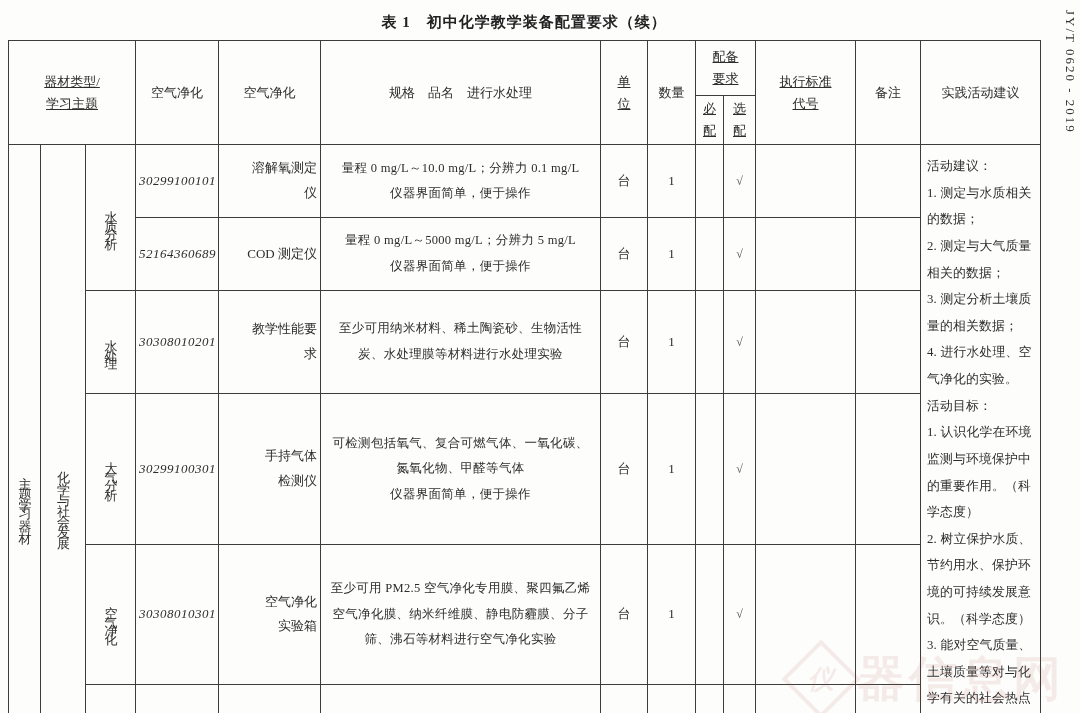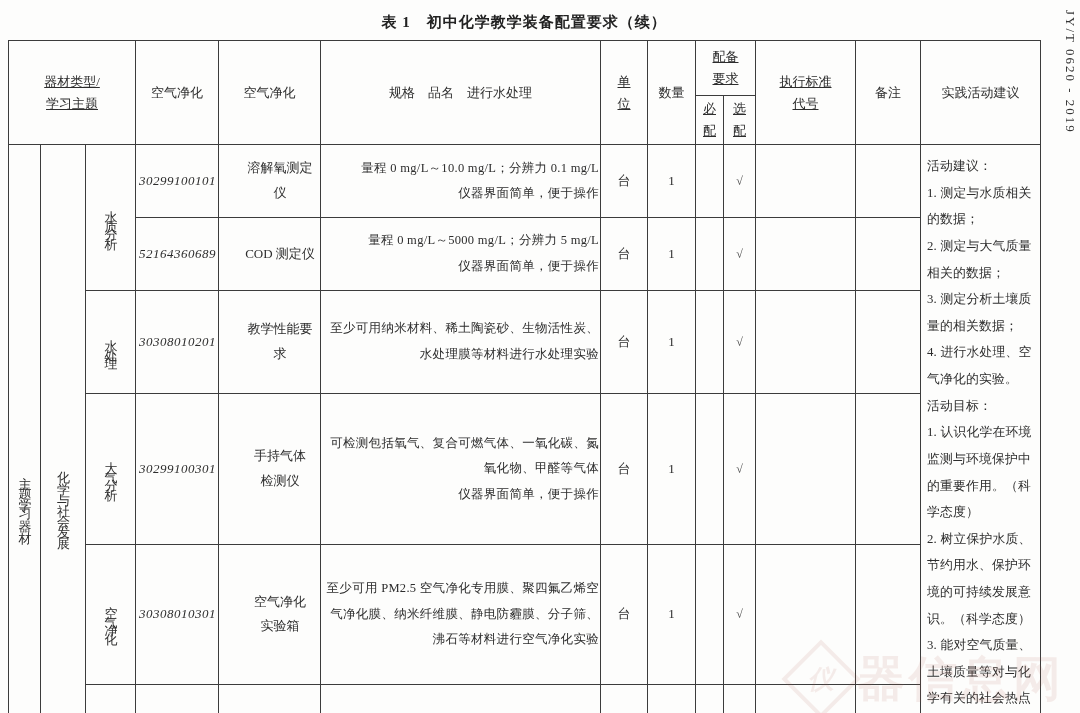--- a/index.html
+++ b/index.html
@@ -30,31 +30,31 @@
   }
   td,th{
     border:1px solid #3c3c3c;
     font-weight:normal;font-size:13px;
     text-align:center;vertical-align:middle;
     padding:2px 3px;color:#2d2d2d;
     overflow:hidden;
   }
   .preline{white-space:pre-line;text-decoration:underline;}
   .spec-cell{
-    text-align:right;vertical-align:middle;
-    padding:4px 1px;font-size:12.5px;line-height:2.05;
+    text-align:center;vertical-align:middle;
+    padding:4px 7px;font-size:12.5px;line-height:2.05;
     white-space:pre-line;letter-spacing:0.3px;
   }
   .practice-cell{
     text-align:left;vertical-align:top;
     padding:8px 6px;font-size:12.8px;line-height:2.08;
     white-space:pre-line;letter-spacing:0.2px;
   }
   .name-cell{
-    text-align:center;padding-left:24px;
+    text-align:right;padding-left:24px;
     white-space:pre-line;line-height:1.9;
   }
   .code-cell{letter-spacing:0.5px;font-style:italic;}
   .vwrap{display:flex;justify-content:center;align-items:center;height:100%;}
   .vtext{
     writing-mode:vertical-lr;text-orientation:upright;
     font-size:13px;
   }
   .ls10{letter-spacing:11px;}
   .ls8{letter-spacing:9px;}

